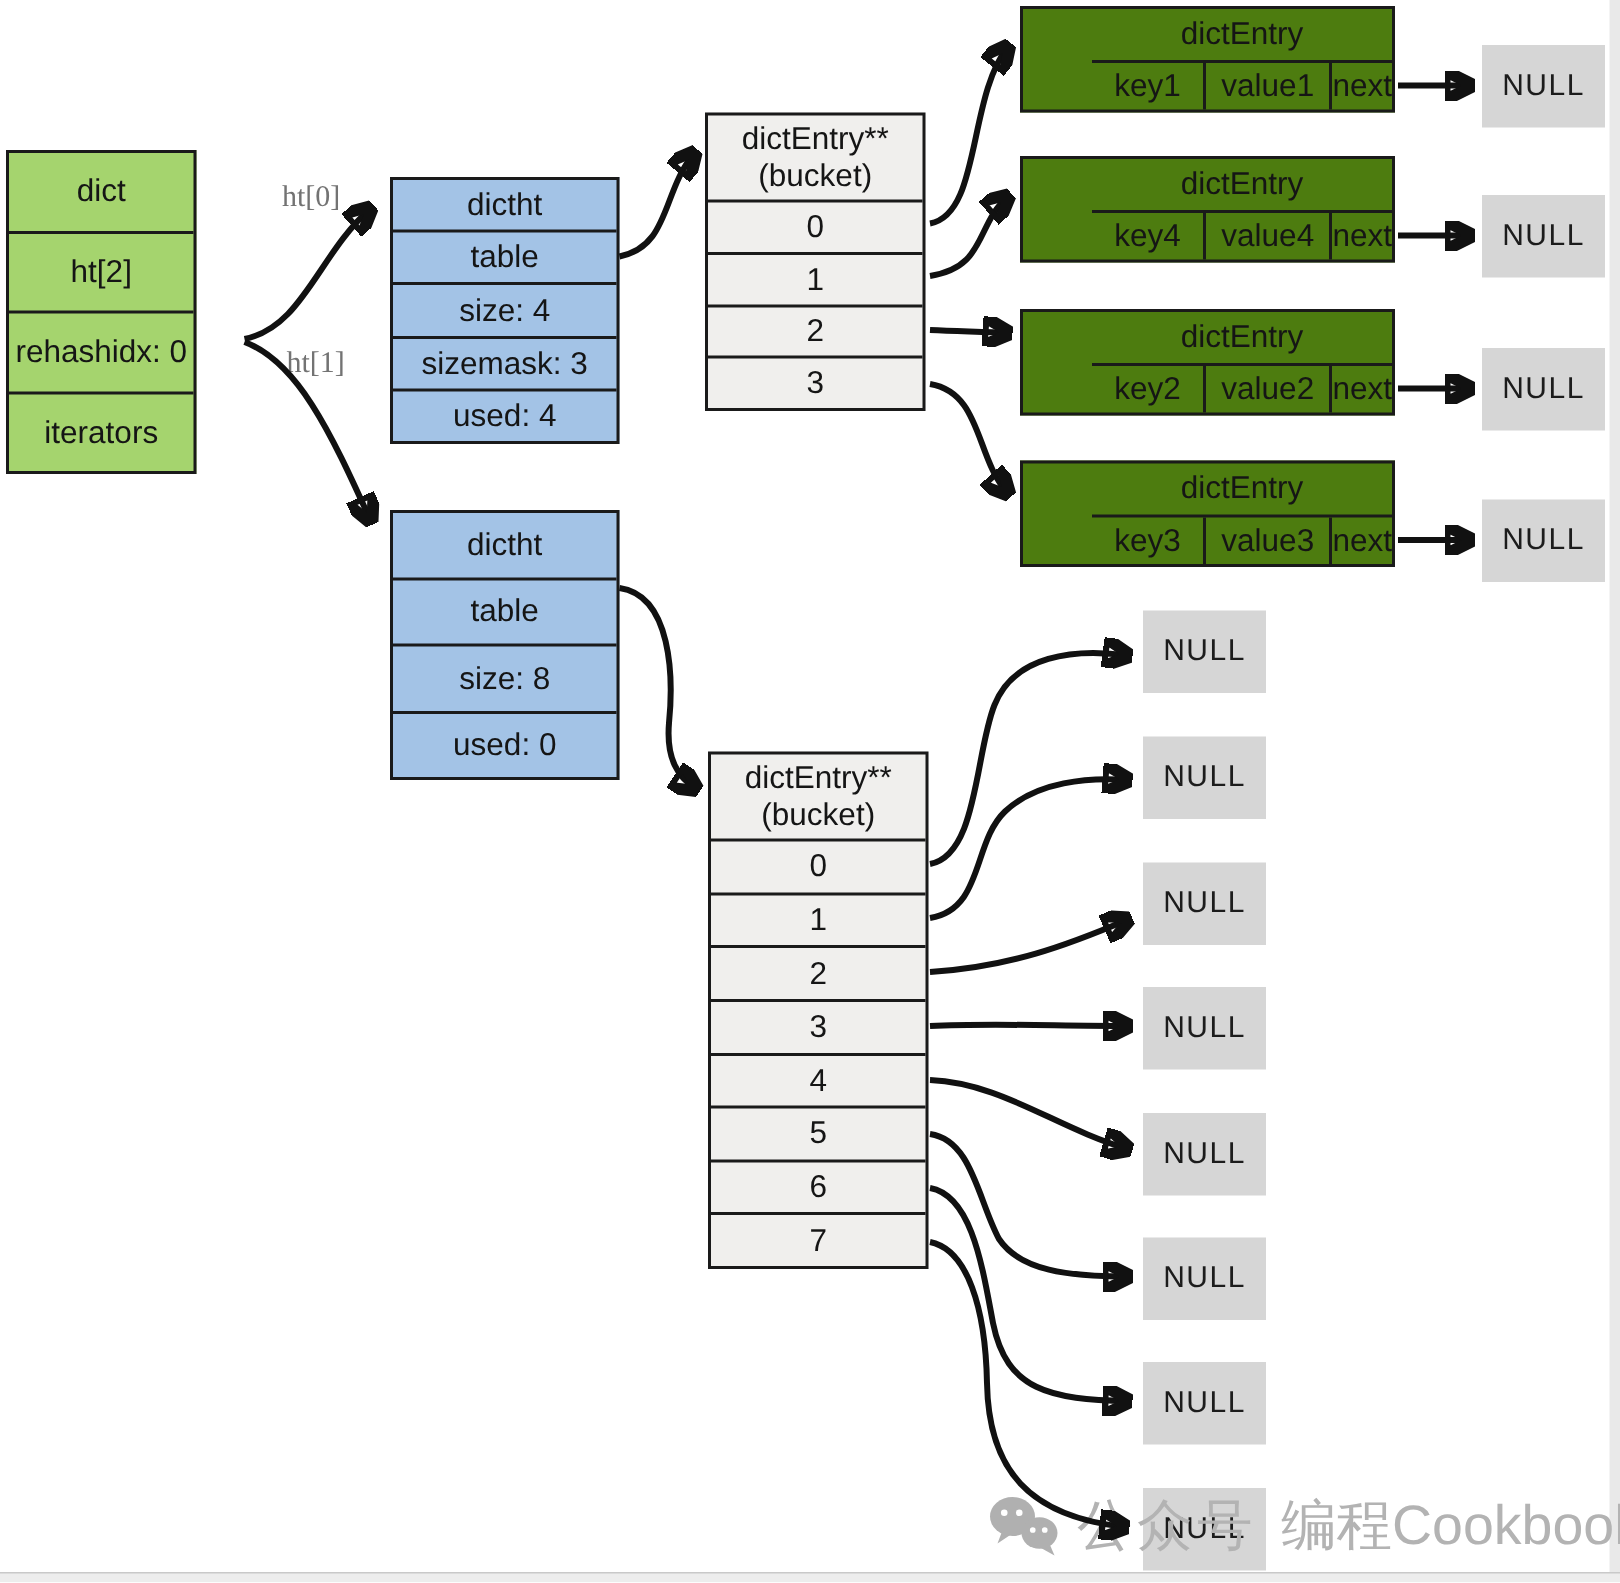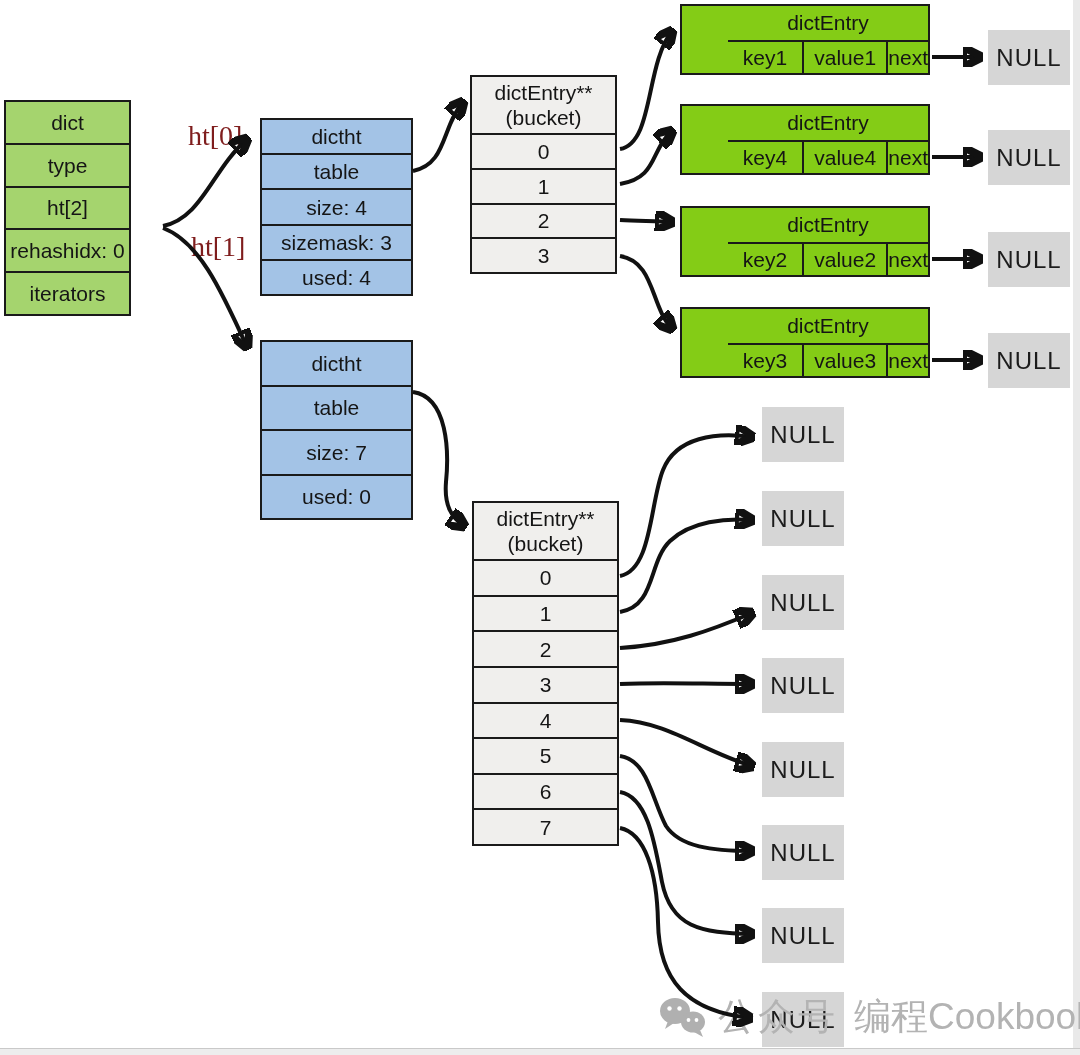--- a/index.html
+++ b/index.html
@@ -19,77 +19,76 @@
 
   .bucket{background:#f0efed;}
   .bucket0{left:470px;top:75px;width:147px;height:199px;}
   .bucket1{left:472px;top:501px;width:147px;height:345px;}
   .bucket .hdr{flex:none;height:56px;display:flex;flex-direction:column;align-items:center;
                justify-content:center;font-size:20px;line-height:1.2;border-top:none;}
   .bucket .cell{font-size:21px;}
 
   
   .entry{position:absolute;left:680px;width:250px;height:71px;box-sizing:border-box;
-         border:2px solid #1a1a1a;background:#84cc16;display:flex;flex-direction:column;padding-left:46px;}
+         border:2px solid #1a1a1a;background:#4d7c0f;display:flex;flex-direction:column;padding-left:46px;}
   .entry .ehdr{flex:none;height:34px;display:flex;align-items:center;justify-content:center;
                font-size:21px;border-bottom:2px solid #1a1a1a;}
   .entry .erow{flex:1;display:flex;text-align:right;}
   .entry .erow span{display:flex;align-items:center;justify-content:center;font-size:21px;}
   .entry .ck{width:81px;border-right:2px solid #1a1a1a;}
   .entry .cv{width:90px;border-right:2px solid #1a1a1a;}
   .entry .cn{flex:1;}
 
   
   .null{position:absolute;width:82px;height:55px;background:#d6d6d6;
         display:flex;align-items:center;justify-content:center;
-        font-size:24px;color:#1c1c1c;letter-spacing:1px;}
+        font-size:20px;color:#1c1c1c;letter-spacing:1px;}
 
   .ptr-label{position:absolute;font-family:"Liberation Serif","DejaVu Serif",serif;
-             font-size:28px;color:#7f1d1d;}
+             font-size:20px;color:#737373;}
 
   .arrows{position:absolute;left:0;top:0;z-index:3;pointer-events:none;}
   .arrows path{fill:none;stroke:#111111;stroke-width:4;}
 
   .watermark{position:absolute;left:658px;top:992px;z-index:2;display:flex;align-items:center;
              color:#b3b3b3;font-size:37px;white-space:nowrap;}
   .watermark .wm-left{margin-left:10px;letter-spacing:3px;}
   .watermark .wm-right{margin-left:16px;}
 
   .bottom-strip{position:absolute;left:0;top:1048px;width:1080px;height:7px;
                 background:#ededed;border-top:1px solid #c9c9c9;box-sizing:border-box;}
   .right-strip{position:absolute;left:1073px;top:0;width:7px;height:1048px;background:#e9e9e9;}
 </style>
 </head>
 <body>
 
 <div class="stage">
 
   <div class="tbl green">
     <div class="cell">dict</div>
-    <div class="cell">type</div>
     <div class="cell">ht[2]</div>
     <div class="cell">rehashidx: 0</div>
     <div class="cell">iterators</div>
   </div>
 
   <span class="ptr-label" style="left:188px;top:120px;">ht[0]</span>
   <span class="ptr-label" style="left:191px;top:231px;">ht[1]</span>
 
   <div class="tbl blue0">
     <div class="cell">dictht</div>
     <div class="cell">table</div>
     <div class="cell">size: 4</div>
     <div class="cell">sizemask: 3</div>
     <div class="cell">used: 4</div>
   </div>
 
   <div class="tbl blue1">
     <div class="cell">dictht</div>
     <div class="cell">table</div>
-    <div class="cell">size: 7</div>
+    <div class="cell">size: 8</div>
     <div class="cell">used: 0</div>
   </div>
 
   <div class="tbl bucket bucket0">
     <div class="cell hdr">
       <span>dictEntry**</span>
       <span>(bucket)</span>
     </div>
     <div class="cell">0</div>
     <div class="cell">1</div>

